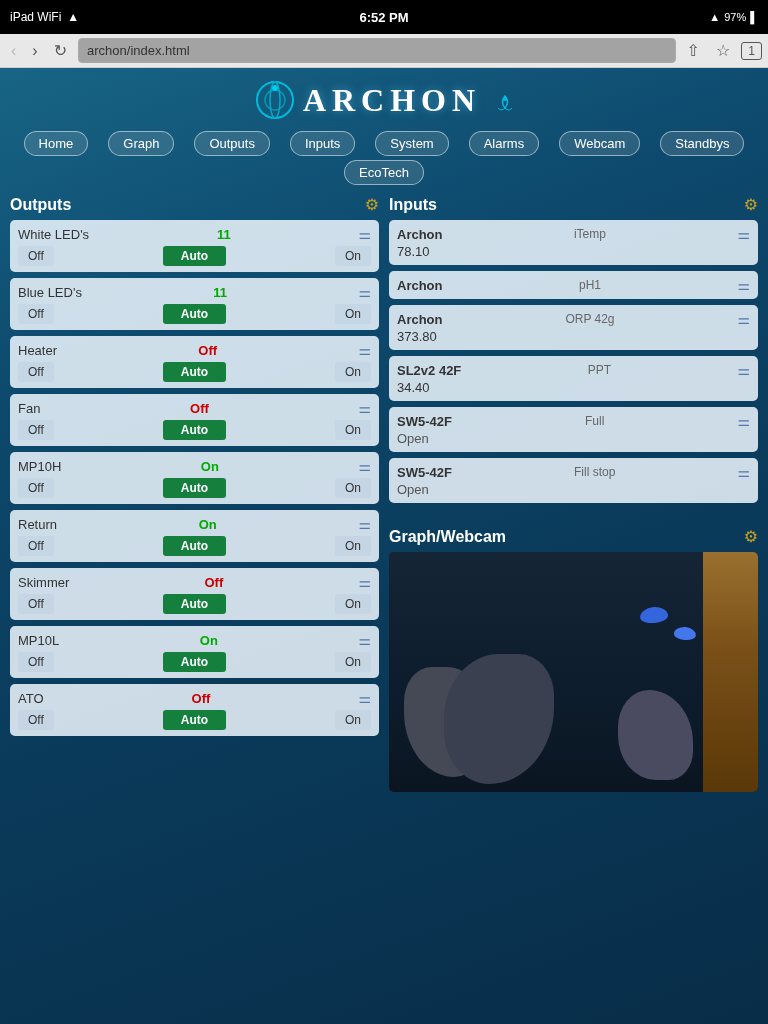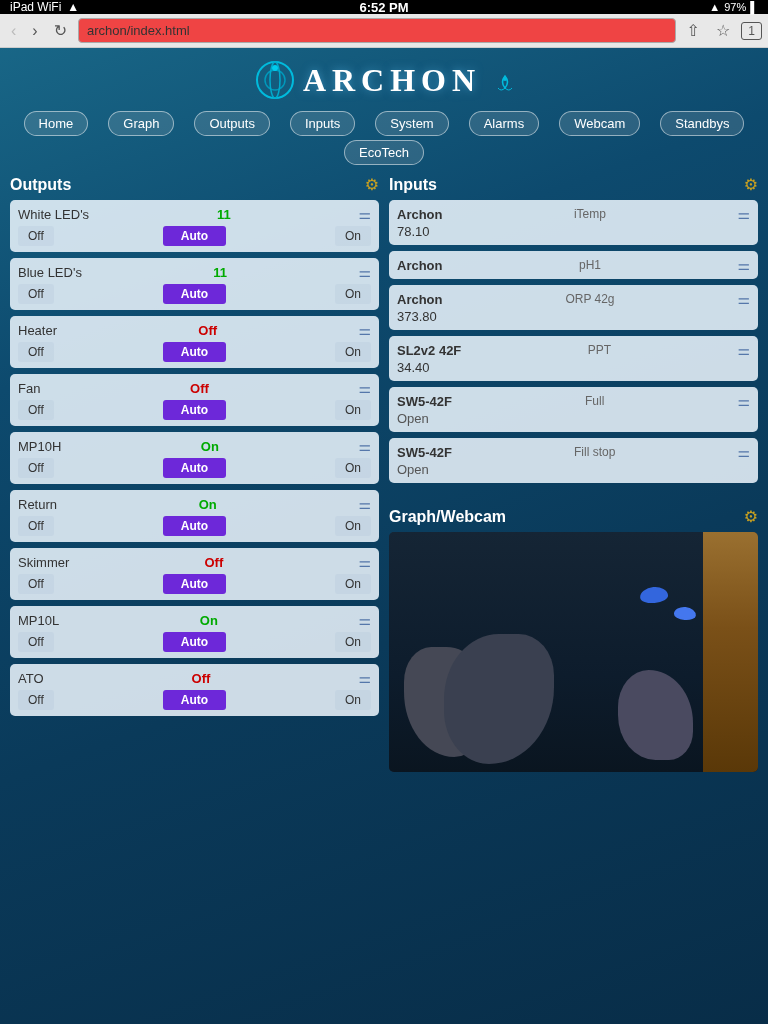--- a/index.html
+++ b/index.html
@@ -15,21 +15,21 @@
 
     
     .status-bar {
       background: #000;
       color: #fff;
       display: flex;
       justify-content: space-between;
       align-items: center;
       padding: 2px 10px;
       font-size: 12px;
-      height: 14px;
+      height: 34px;
     }
     .status-bar-left { display: flex; align-items: center; gap: 6px; }
     .status-bar-center { position: absolute; left: 50%; transform: translateX(-50%); font-size: 13px; font-weight: bold; }
     .status-bar-right { display: flex; align-items: center; gap: 4px; font-size: 11px; }
 
     
     .browser-bar {
       background: #e8e8e8;
       display: flex;
       align-items: center;
@@ -41,21 +41,21 @@
       background: none;
       border: none;
       font-size: 16px;
       color: #555;
       cursor: pointer;
       padding: 2px 5px;
     }
     .browser-nav-btn.disabled { color: #bbb; }
     .browser-address-bar {
       flex: 1;
-      background: #ef4444;
+      background: #a3a3a3;
       border: 1px solid #aaa;
       border-radius: 4px;
       padding: 4px 8px;
       font-size: 13px;
       color: #333;
     }
     .browser-action-btn {
       background: none;
       border: none;
       font-size: 16px;
@@ -160,21 +160,21 @@
     .ctrl-btn {
       background: rgba(180,200,220,0.3);
       border: none;
       border-radius: 3px;
       padding: 3px 10px;
       font-size: 12px;
       color: #333;
       cursor: pointer;
     }
     .ctrl-btn-auto {
-      background: #6d28d9;
+      background: #15803d;
       border: none;
       border-radius: 3px;
       padding: 3px 18px;
       font-size: 12px;
       color: #fff;
       cursor: pointer;
       font-weight: bold;
     }
 
     

